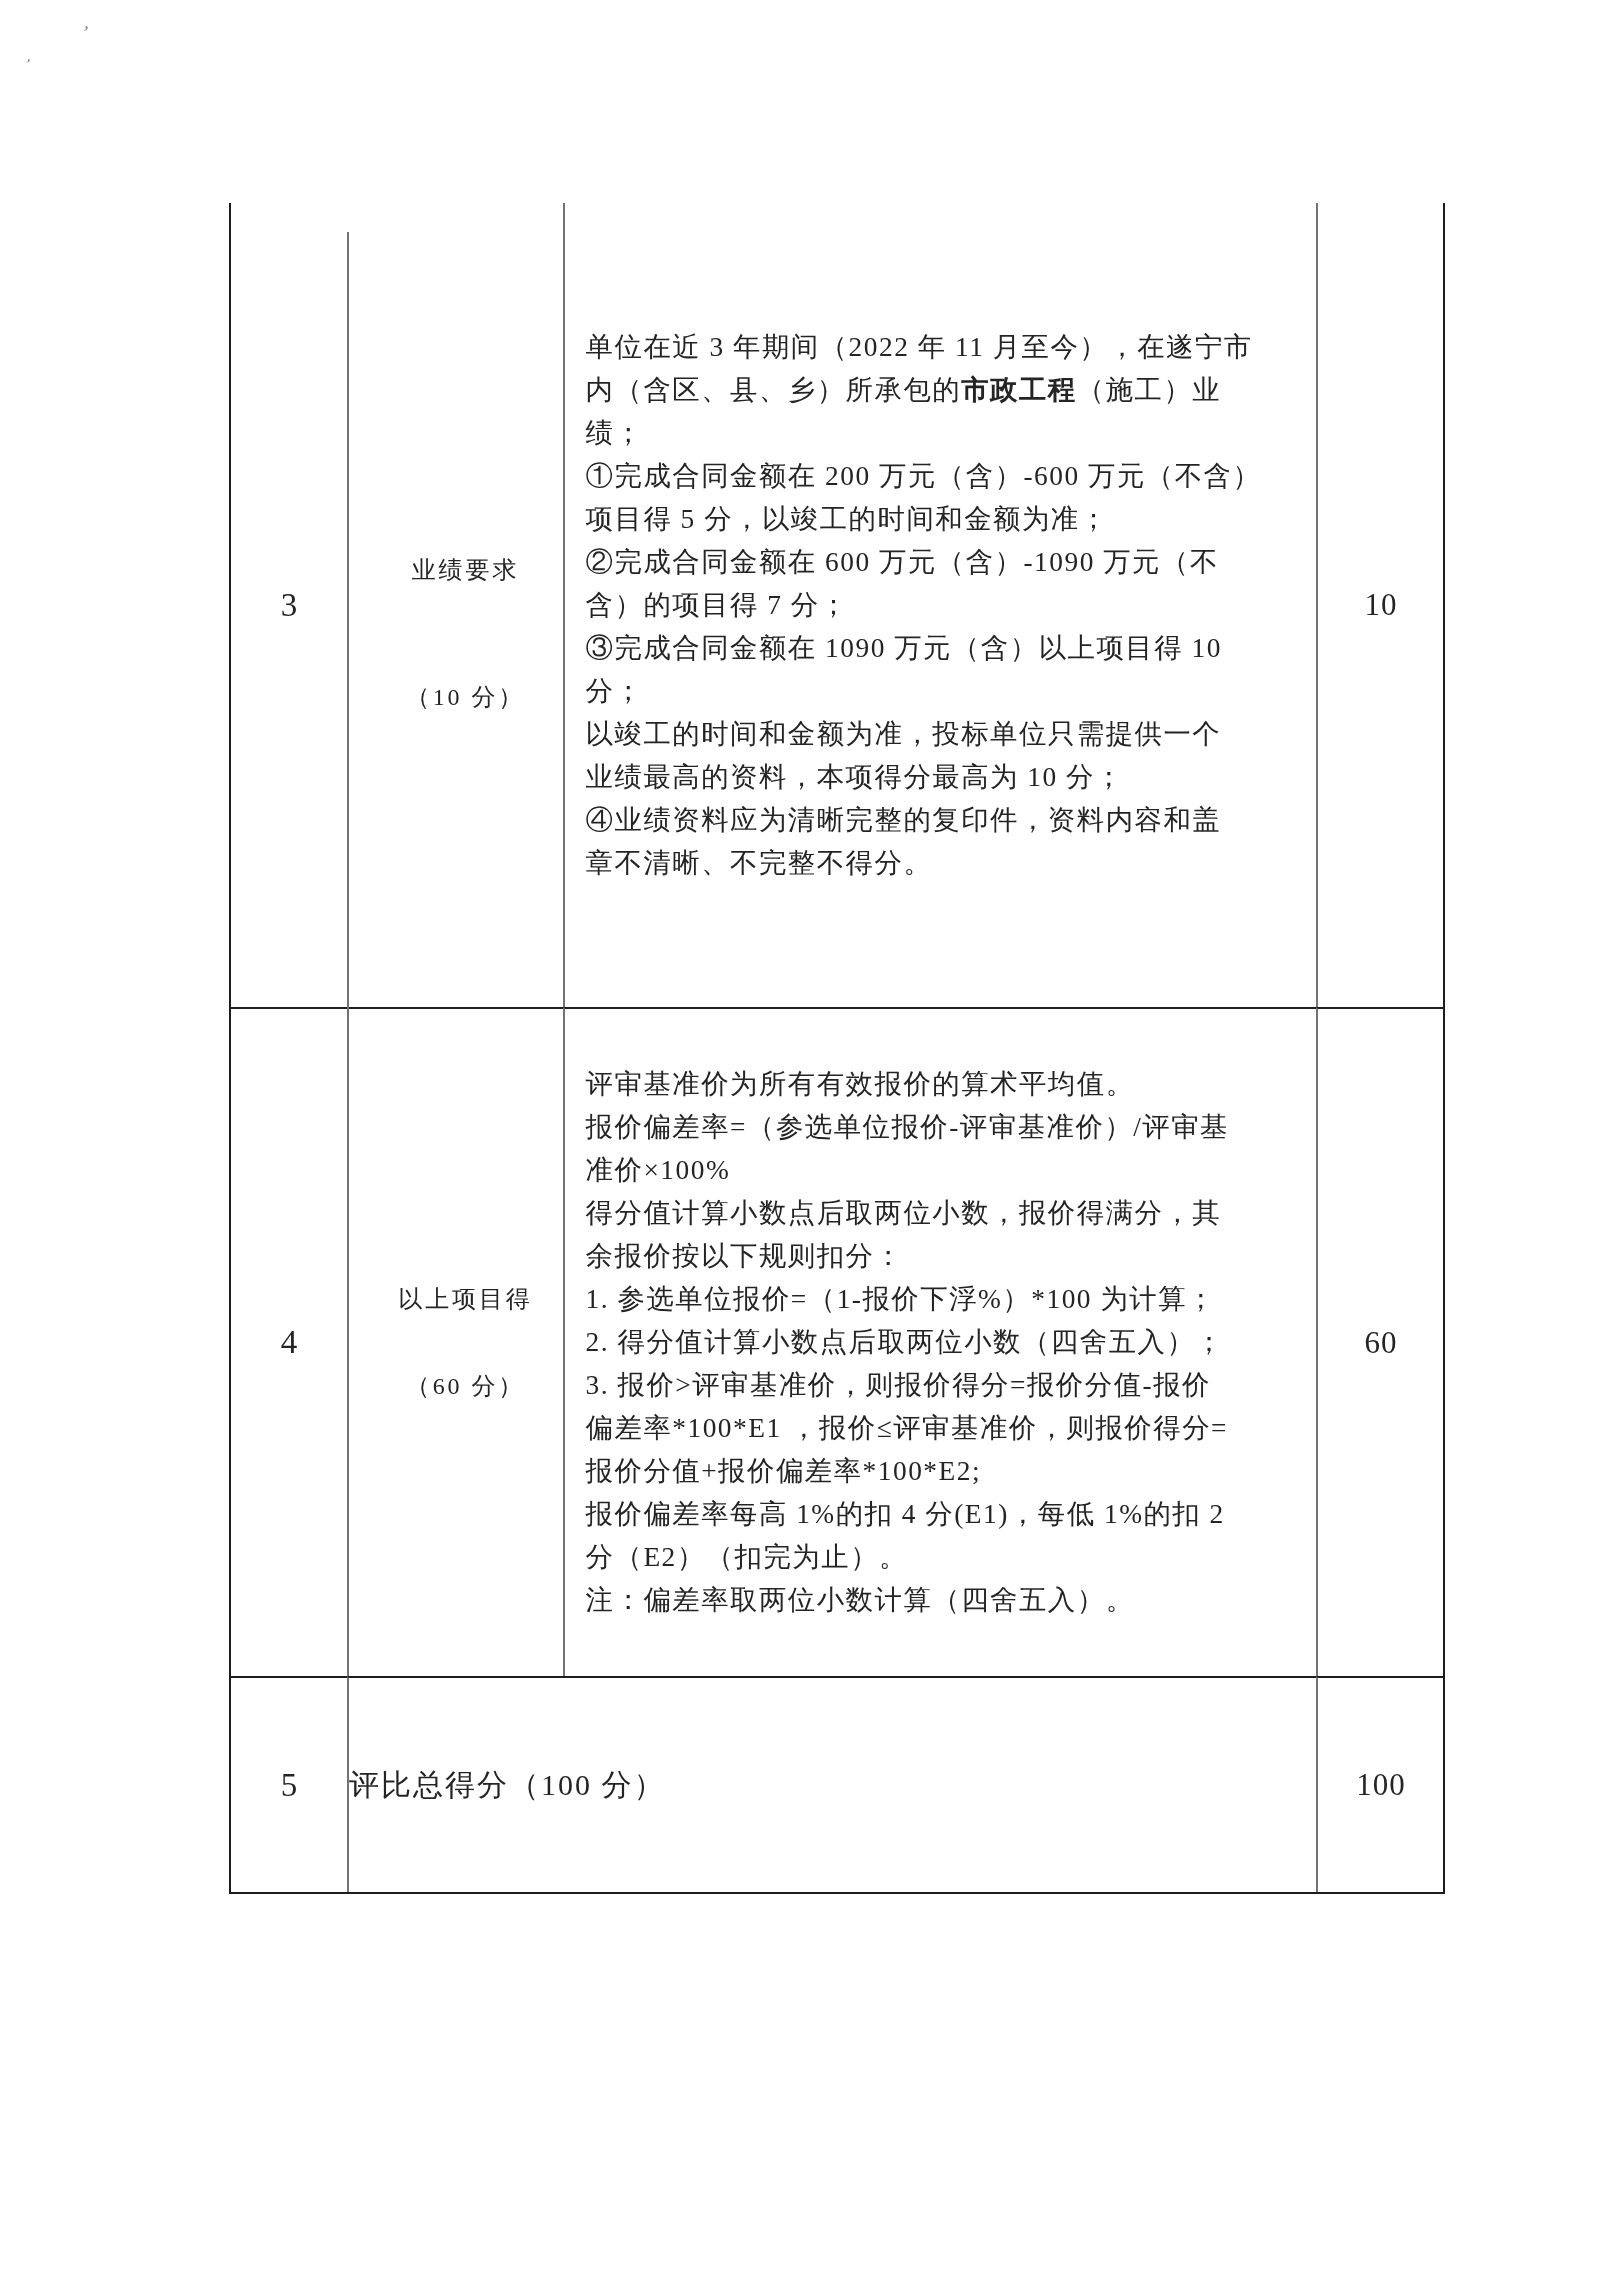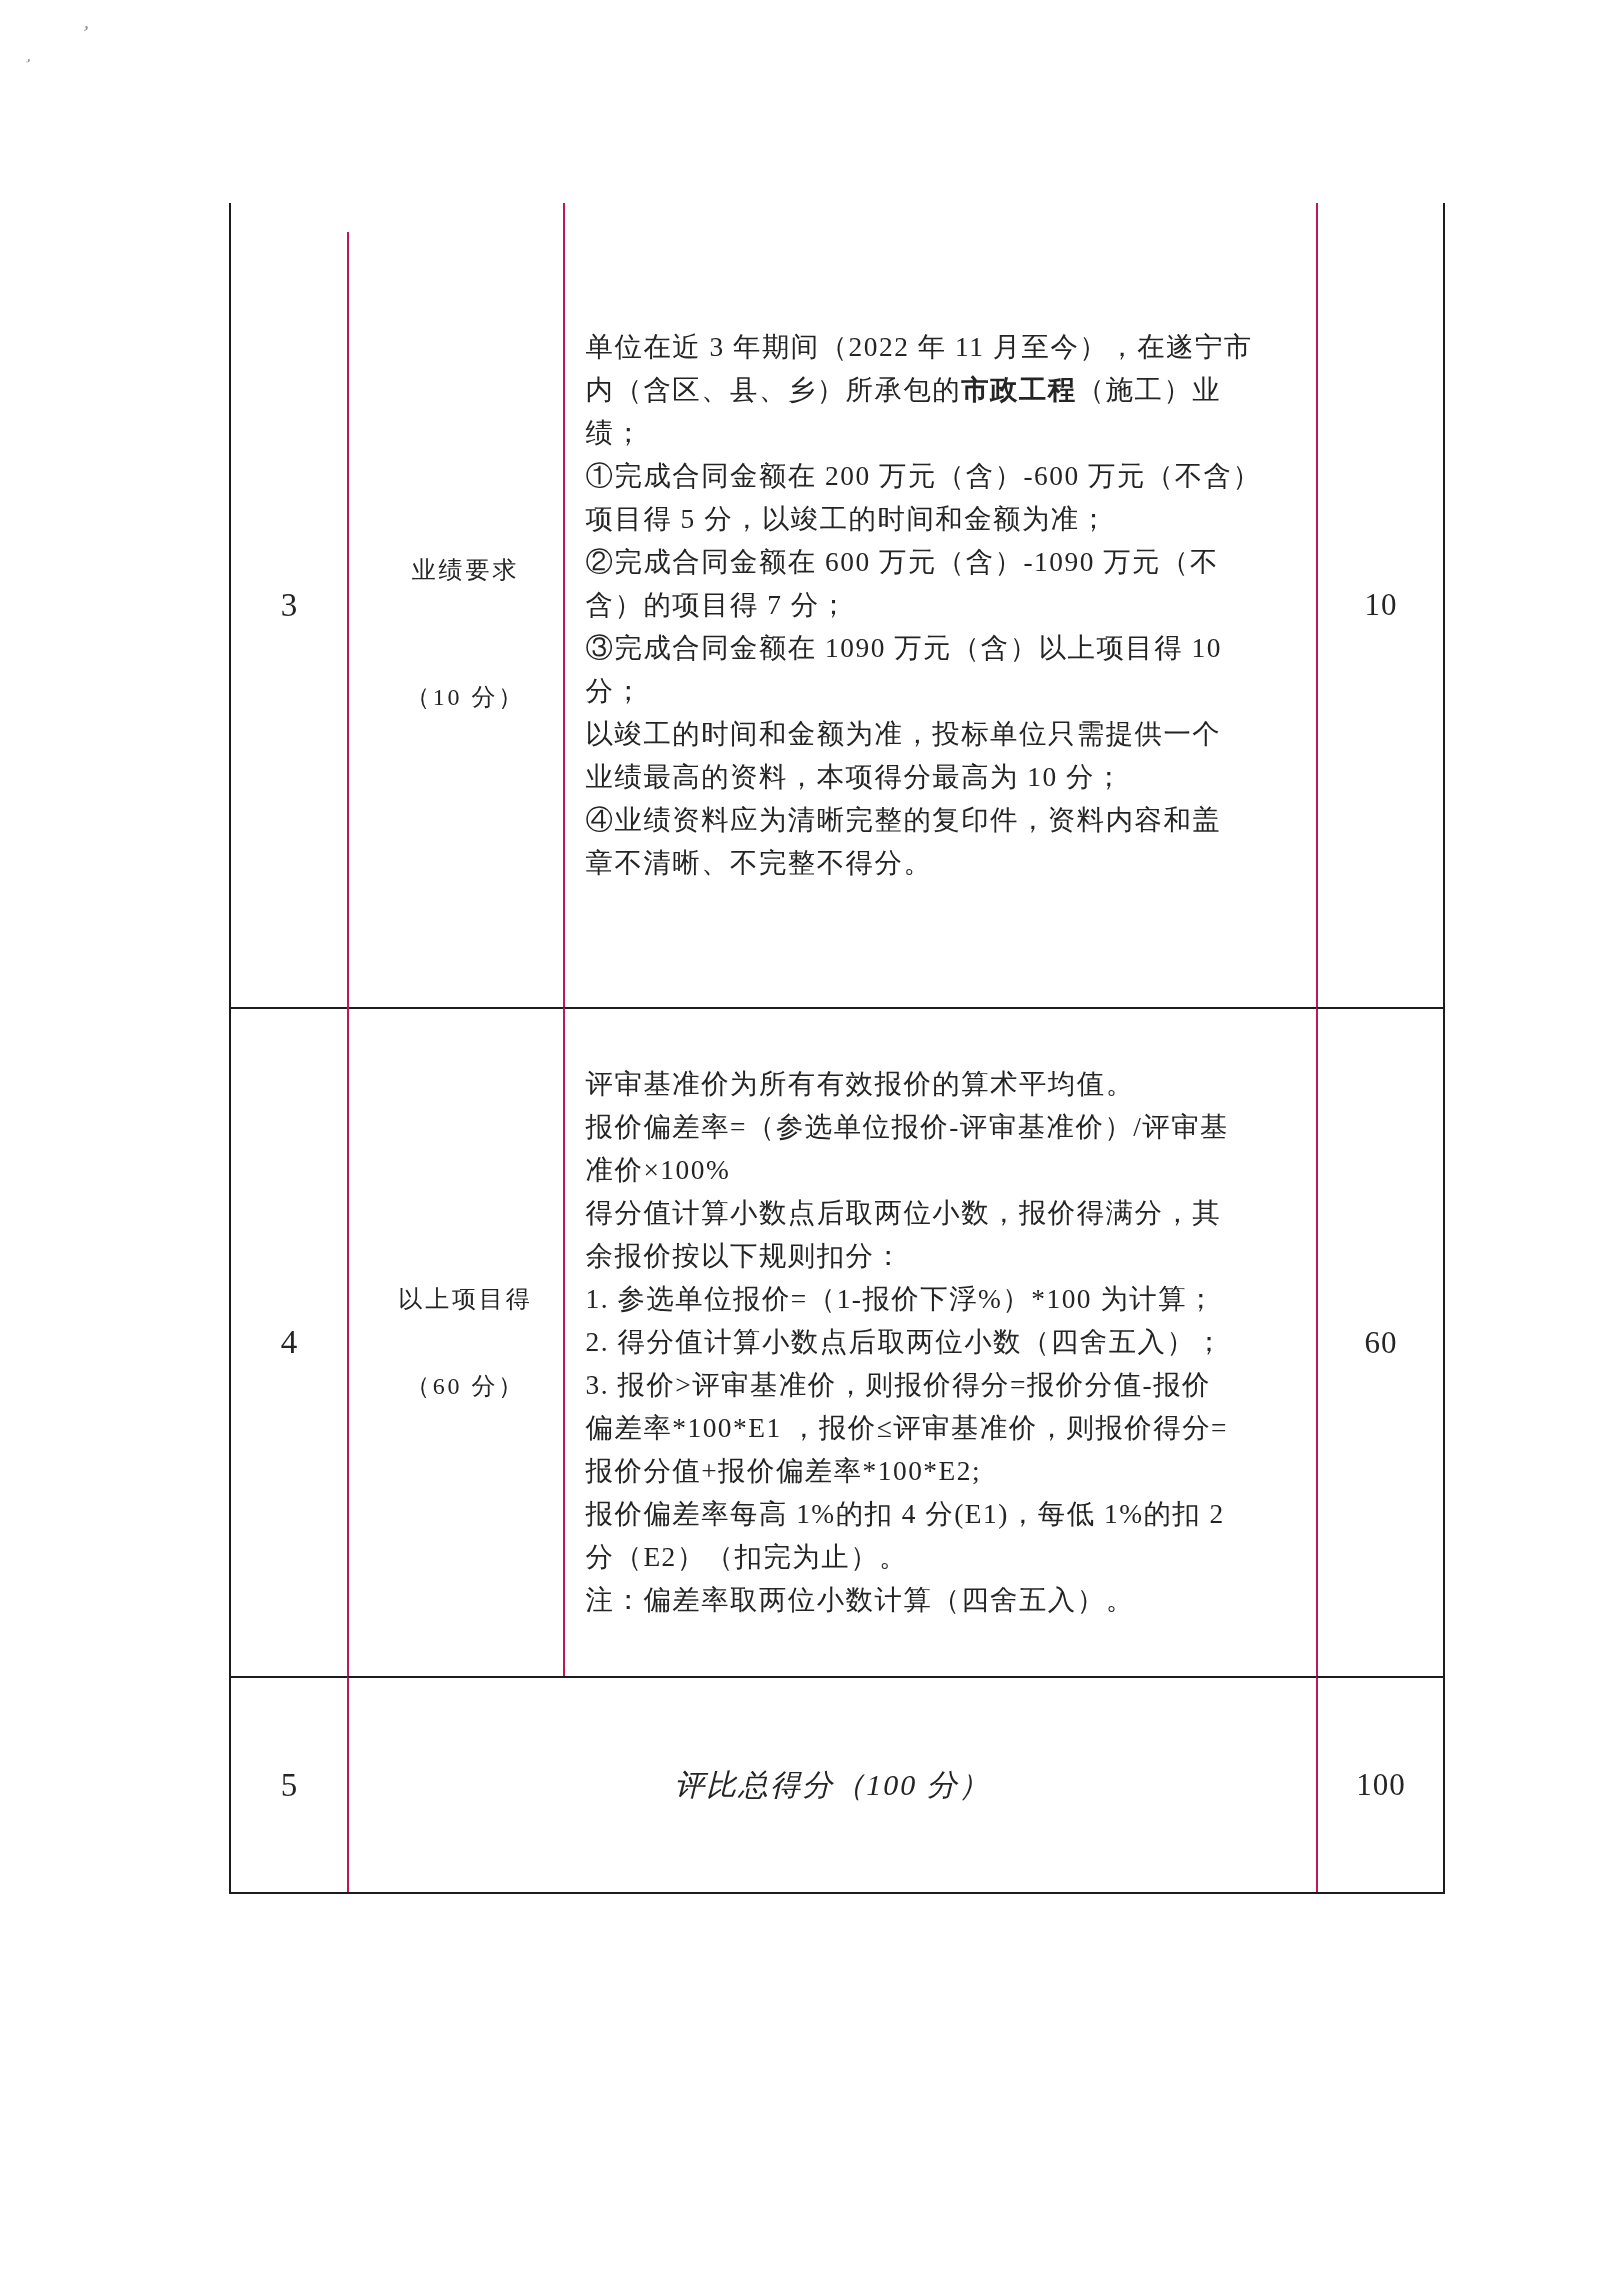--- a/index.html
+++ b/index.html
@@ -36,21 +36,21 @@
     height: 1689px;
     display: grid;
     grid-template-columns: 116px 216px 753px 128px;
     grid-template-rows: 804px 669px 216px;
     border-left: 2px solid #1c1c1c;
     border-right: 2px solid #1c1c1c;
     border-bottom: 2.9px solid #1c1c1c;
     
   }
   .cell { box-sizing: border-box; }
-  .bl { border-left: 2px solid #be185d; }
+  .bl { border-left: 2px solid #737373; }
   .bt { border-top: 2px solid #1c1c1c; }
   .bt-heavy { border-top: 2.9px solid #1c1c1c; }
 
   .num-cell {
     display: flex;
     align-items: center;
     justify-content: center;
     font-size: 33px;
   }
   .label-cell {
@@ -85,25 +85,23 @@
   .score-cell {
     display: flex;
     align-items: center;
     justify-content: center;
     font-size: 31px;
     letter-spacing: 1px;
   }
   .total-cell {
     display: flex;
     align-items: center;
-    justify-content: center;
     font-size: 30px;
     letter-spacing: 2px;
     white-space: nowrap;
-    font-style: italic;
   }
 </style>
 </head>
 <body>
 
 <div class="artifact a1">’</div>
 <div class="artifact a2">’</div>
 
 <div class="eval-table">
 

